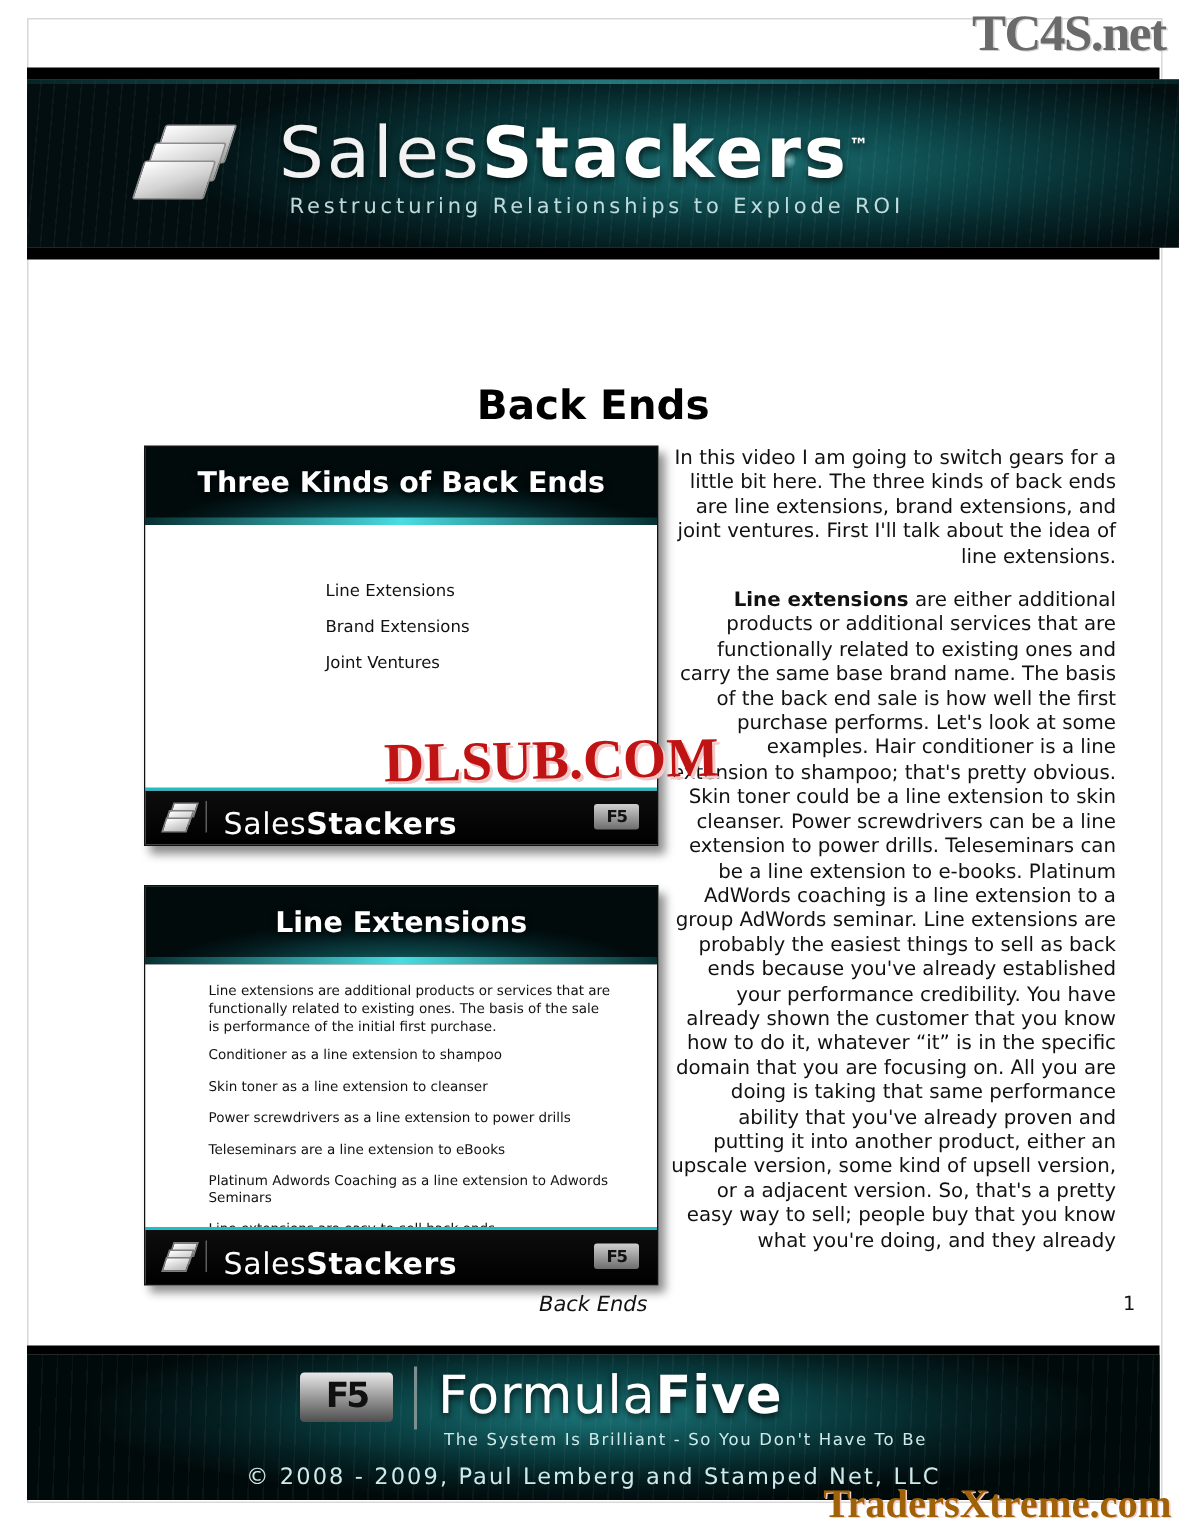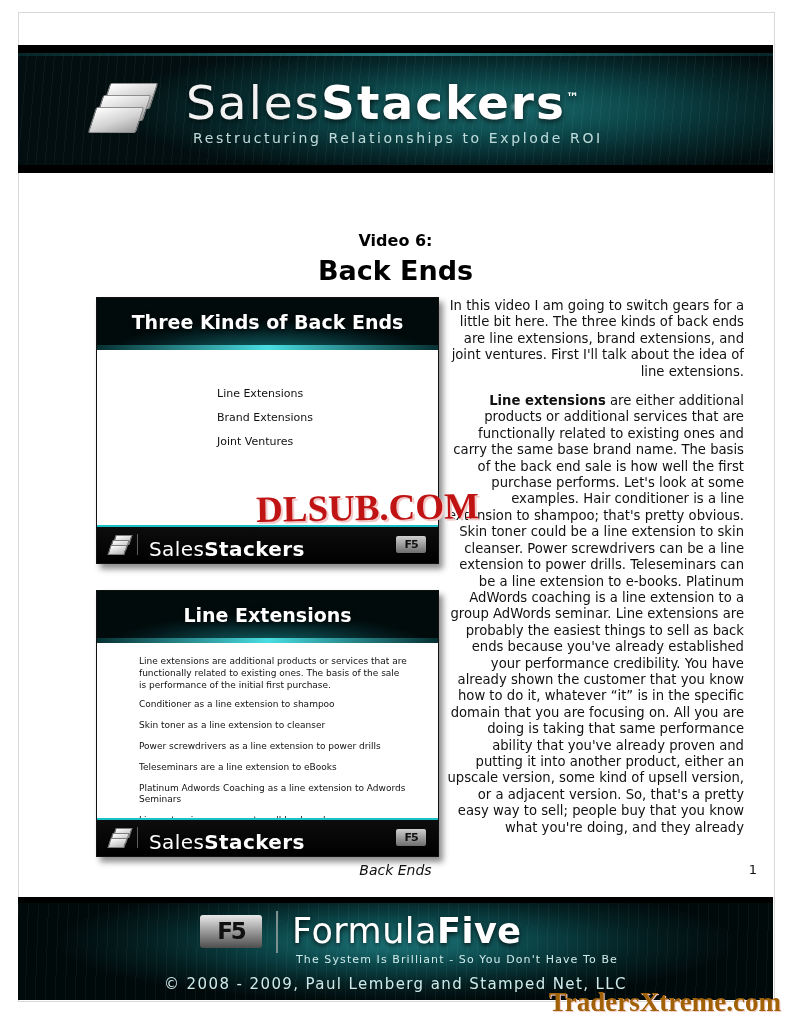--- a/index.html
+++ b/index.html
@@ -75,20 +75,21 @@
   .header-banner {
     position: absolute;
     top: 53px;
     left: 18px;
     width: 755px;
     height: 112px;
     background:
       radial-gradient(ellipse 380px 70px at 62% 50%, #1c6f72 0%, #0d4a4d 38%, #06282b 70%, #020e10 100%),
       #03181a;
     overflow: hidden;
+    padding-left: 13px;
   }
   .header-banner:before {
     content: "";
     position: absolute;
     top: 0; left: 0; right: 0; bottom: 0;
     background:
       repeating-linear-gradient(95deg, rgba(255,255,255,0.045) 0 1px, rgba(0,0,0,0) 1px 9px),
       radial-gradient(circle 9px at 66% 48%, rgba(190,255,255,0.85), rgba(190,255,255,0) 70%);
   }
   .header-banner:after {
@@ -464,21 +465,20 @@
       <div class="stack-card c1"></div>
       <div class="stack-card c2"></div>
       <div class="stack-card c3"></div>
     </div>
     <div class="hb-title"><span class="light">Sales</span><span>Stackers</span><span class="hb-tm">™</span></div>
     <div class="hb-tagline">Restructuring Relationships to Explode ROI</div>
   </div>
 
   <div class="hb-rule bottom"></div>
 
-  <div class="video-label">Video 6:</div>
   <div class="doc-title">Back Ends</div>
 
   <div class="slide slide-1">
     <div class="slide-head">
       <div class="slide-head-text">Three Kinds of Back Ends</div>
     </div>
     <div class="slide-body">
       <div class="s1-list">
         <div>Line Extensions</div>
         <div>Brand Extensions</div>
@@ -534,15 +534,16 @@
 
   <div class="bottom-rule top"></div>
   <div class="bottom-banner">
     <div class="bb-f5">F5</div>
     <div class="bb-divider"></div>
     <div class="bb-title"><span class="thin">Formula</span><span>Five</span></div>
     <div class="bb-tagline">The System Is Brilliant - So You Don't Have To Be</div>
     <div class="bb-copyright">© 2008 - 2009, Paul Lemberg and Stamped Net, LLC</div>
   </div>
 
+  <div class="wm-topright">TC4S.net</div>
   <div class="wm-center">DLSUB.COM</div>
   <div class="wm-bottomright">TradersXtreme.com</div>
 </div>
 
 </body></html>

